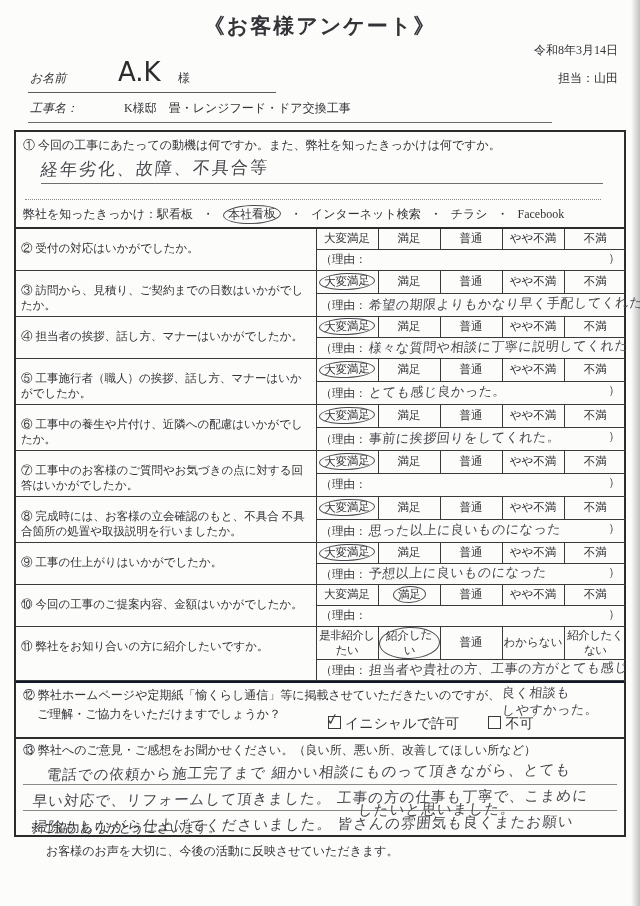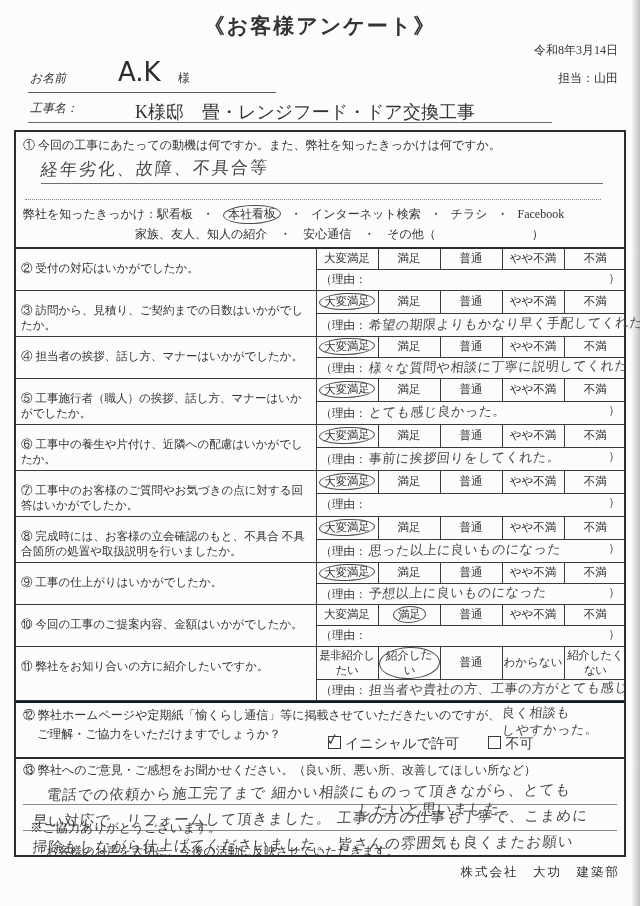--- a/index.html
+++ b/index.html
@@ -15,21 +15,21 @@
     font-size:21px;font-weight:bold;letter-spacing:2px;margin:0;}
   .date{position:absolute;top:42px;right:22px;font-size:12px;}
   .lbl{font-size:12px;font-style:italic;}
   .name-label{position:absolute;top:70px;left:30px;}
   .name-value{position:absolute;top:57px;left:118px;
     font-family:"DejaVu Sans","Liberation Sans",sans-serif;font-size:26px;color:#2c2c30;}
   .name-suffix{position:absolute;top:70px;left:178px;font-size:12px;}
   .staff{position:absolute;top:70px;right:22px;font-size:12px;}
   .name-underline{position:absolute;top:92px;left:28px;width:248px;border-bottom:1.6px solid #5a5a5a;}
   .project-label{position:absolute;top:100px;left:30px;text-align:center;}
-  .project-value{position:absolute;top:100px;left:135px;font-size:18px;}
+  .project-value{position:absolute;top:100px;left:124px;font-size:12px;}
   .project-underline{position:absolute;top:122px;left:28px;width:524px;border-bottom:1.8px solid #6a6a6a;}
 
   .form-box{position:absolute;top:130px;left:14px;width:612px;
     border:2px solid #2c2c2c;background:transparent;box-sizing:border-box;}
 
   
   .q1{padding:5px 21px 4px 7px;font-size:12px;}
   .q1-label{line-height:1.4;}
   .q1-answer{margin:3px 0 0 18px;height:26px;border-bottom:1.4px solid #6f6f6f;}
   .q1-answer .hw{font-size:17px;letter-spacing:2px;}
@@ -109,21 +109,20 @@
 
     <section class="q1">
       <div class="q1-label">① 今回の工事にあたっての動機は何ですか。また、弊社を知ったきっかけは何ですか。</div>
       <div class="q1-answer">
         <span class="hw">経年劣化、故障、不具合等</span>
       </div>
       <div class="blank-line"></div>
       <div class="q1-sources">
         <span>弊社を知ったきっかけ：</span><span id="src-line1"><span>駅看板</span><span class="sep">・</span><span class="circle-mark">本社看板</span><span class="sep">・</span><span>インターネット検索</span><span class="sep">・</span><span>チラシ</span><span class="sep">・</span><span>Facebook</span></span>
       </div>
-      <div class="q1-sources line2" id="src-line2"><span>家族、友人、知人の紹介</span><span class="sep">・</span><span>安心通信</span><span class="sep">・</span><span>その他（　　　　　　　　）</span></div>
     </section>
 
     <table class="qtable">
       <colgroup>
         <col class="qcol">
           <col class="ocol">
           <col class="ocol">
           <col class="ocol">
           <col class="ocol">
           <col class="ocol">
@@ -262,14 +261,13 @@
           <div class="hw-line l2"><span class="hw">早い対応で、リフォームして頂きました。 工事の方の仕事も丁寧で、こまめに</span></div>
           <div class="hw-line l3"><span class="hw">掃除もしながら仕上げてくださいました。 皆さんの雰囲気も良くまたお願い</span></div>
         </div>
     </section>
   </div>
 
   <div class="q13-overflow hw">したいと思いました。</div>
 
   <div class="f-thanks">※ご協力ありがとうございます。</div>
   <div class="f-note">お客様のお声を大切に、今後の活動に反映させていただきます。</div>
-  <div class="f-company">株式会社　大功　建築部</div>
 </div>
 
 </body></html>

